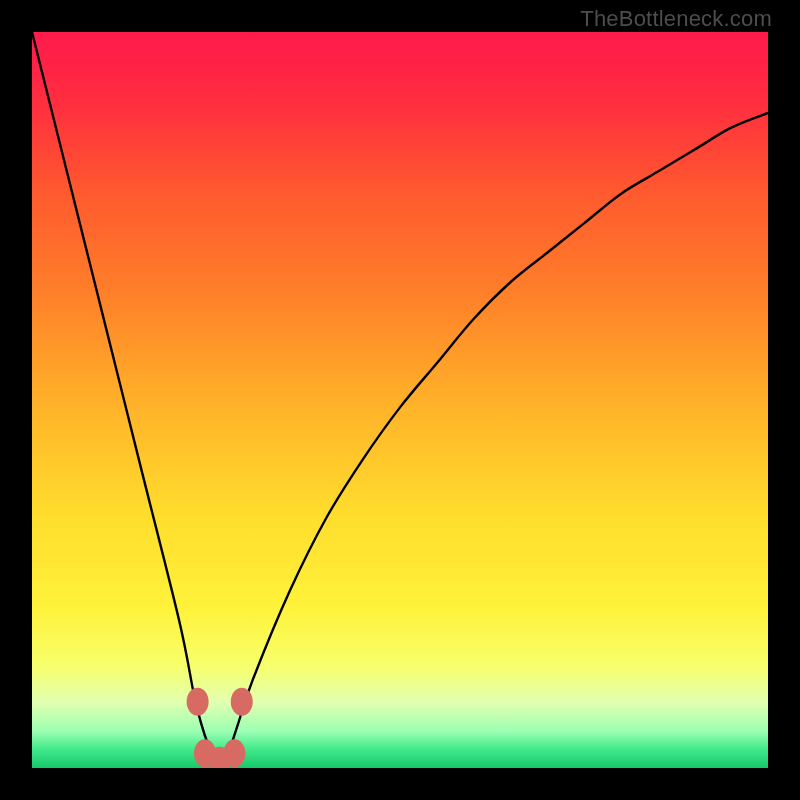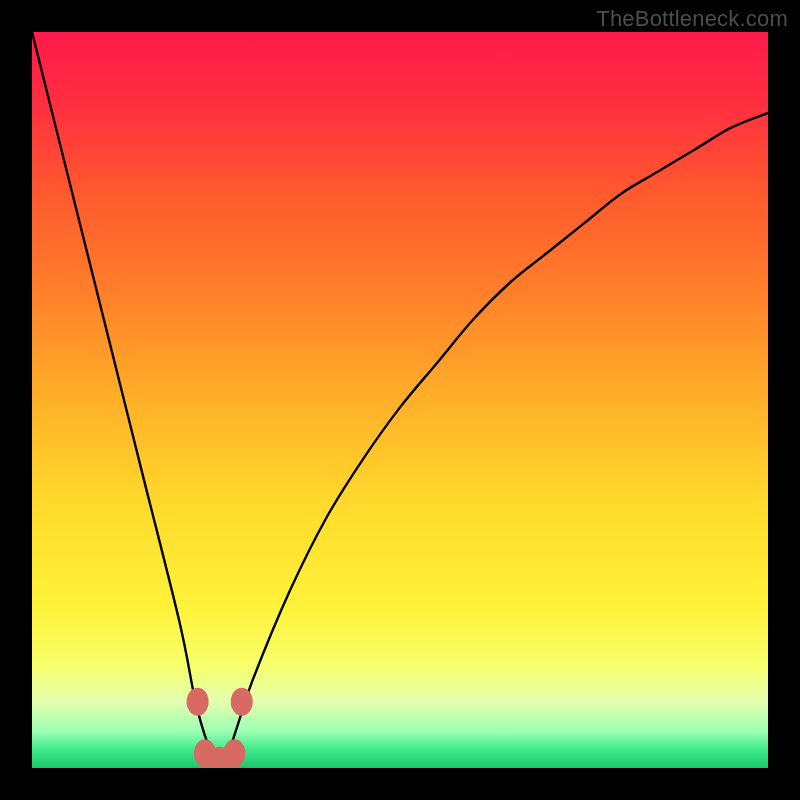--- a/index.html
+++ b/index.html
@@ -31,21 +31,21 @@
   }
   .curve-svg {
     position: absolute;
     inset: 0;
     width: 100%;
     height: 100%;
   }
   .watermark {
     position: absolute;
     top: 6px;
-    right: 12px;
+    right: 28px;
     color: #4d4d4d;
     font-size: 22px;
     font-weight: 500;
     letter-spacing: 0.2px;
   }
 </style>
 </head>
 <body>
 
 <div class="frame">

